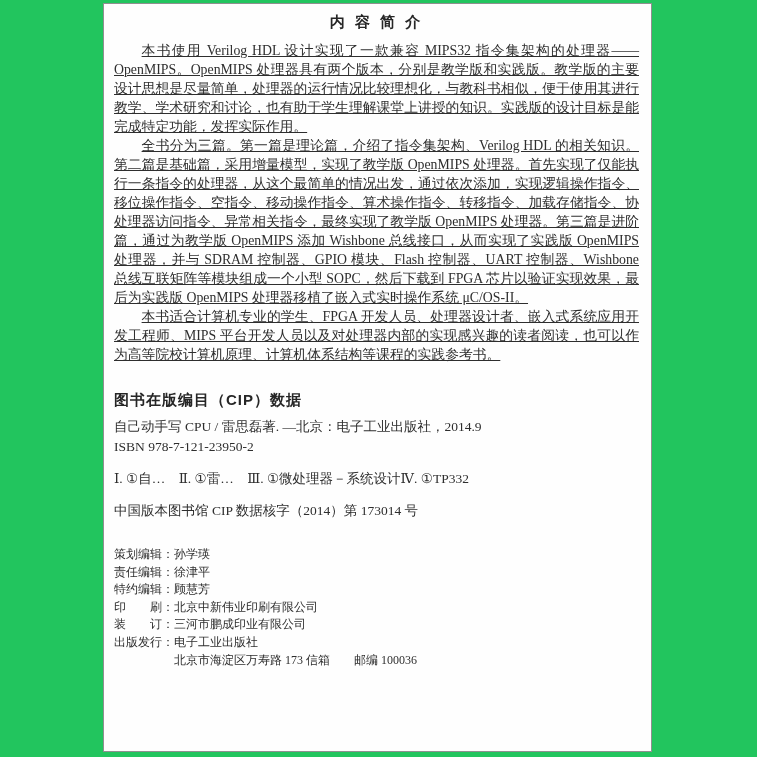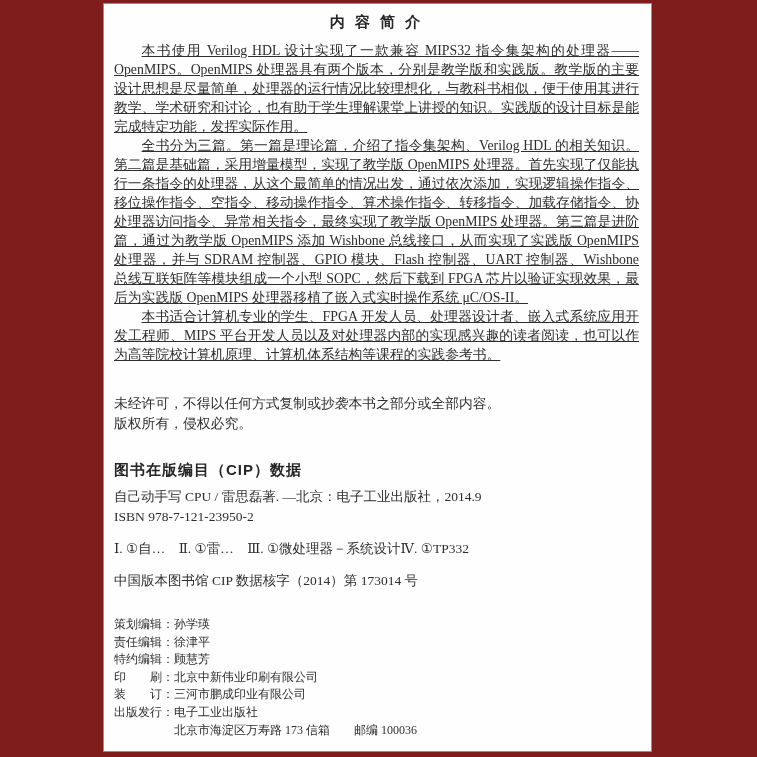--- a/index.html
+++ b/index.html
@@ -1,19 +1,19 @@
 <!DOCTYPE html>
 <html><head>
 <meta charset="utf-8">
 <style>
   html,body { margin:0; padding:0; background:#ffffff; }
   .page {
     position:relative;
     width:757px; height:757px;
-    background:#7f1d1d;
+    background:#22c55e;
     font-family:"Liberation Serif","DejaVu Serif",serif;
     color:#2e2e2e;
     overflow:hidden;
   }
   .border-box {
     position:absolute;
     left:103px; top:3px;
     width:549px; height:749px;
     box-sizing:border-box;
     border:1px solid #8f8f8f;
@@ -76,24 +76,20 @@
 
 <div class="page">
   <div class="border-box">
 
     <h1 class="section-title">内 容 简 介</h1>
 
     <p class="para">本书使用 Verilog HDL 设计实现了一款兼容 MIPS32 指令集架构的处理器——OpenMIPS。OpenMIPS 处理器具有两个版本，分别是教学版和实践版。教学版的主要设计思想是尽量简单，处理器的运行情况比较理想化，与教科书相似，便于使用其进行教学、学术研究和讨论，也有助于学生理解课堂上讲授的知识。实践版的设计目标是能完成特定功能，发挥实际作用。</p>
     <p class="para">全书分为三篇。第一篇是理论篇，介绍了指令集架构、Verilog HDL 的相关知识。第二篇是基础篇，采用增量模型，实现了教学版 OpenMIPS 处理器。首先实现了仅能执行一条指令的处理器，从这个最简单的情况出发，通过依次添加，实现逻辑操作指令、移位操作指令、空指令、移动操作指令、算术操作指令、转移指令、加载存储指令、协处理器访问指令、异常相关指令，最终实现了教学版 OpenMIPS 处理器。第三篇是进阶篇，通过为教学版 OpenMIPS 添加 Wishbone 总线接口，从而实现了实践版 OpenMIPS 处理器，并与 SDRAM 控制器、GPIO 模块、Flash 控制器、UART 控制器、Wishbone 总线互联矩阵等模块组成一个小型 SOPC，然后下载到 FPGA 芯片以验证实现效果，最后为实践版 OpenMIPS 处理器移植了嵌入式实时操作系统 μC/OS-II。</p>
     <p class="para">本书适合计算机专业的学生、FPGA 开发人员、处理器设计者、嵌入式系统应用开发工程师、MIPS 平台开发人员以及对处理器内部的实现感兴趣的读者阅读，也可以作为高等院校计算机原理、计算机体系结构等课程的实践参考书。</p>
 
-    <div class="notice-block">
-      <p class="notice-line">未经许可，不得以任何方式复制或抄袭本书之部分或全部内容。</p>
-      <p class="notice-line">版权所有，侵权必究。</p>
-    </div>
 
     <h2 class="cip-heading">图书在版编目（CIP）数据</h2>
 
     <p class="cip-line cip-record">自己动手写 CPU / 雷思磊著. —北京：电子工业出版社，2014.9</p>
     <p class="cip-line">ISBN 978-7-121-23950-2</p>
     <p class="cip-line cip-class">Ⅰ. ①自…　Ⅱ. ①雷…　Ⅲ. ①微处理器－系统设计Ⅳ. ①TP332</p>
     <p class="cip-line cip-reg">中国版本图书馆 CIP 数据核字（2014）第 173014 号</p>
 
     <div class="pub-info">
       <div class="pub-row"><span class="pub-label">策划编辑：</span><span class="pub-value">孙学瑛</span></div>

